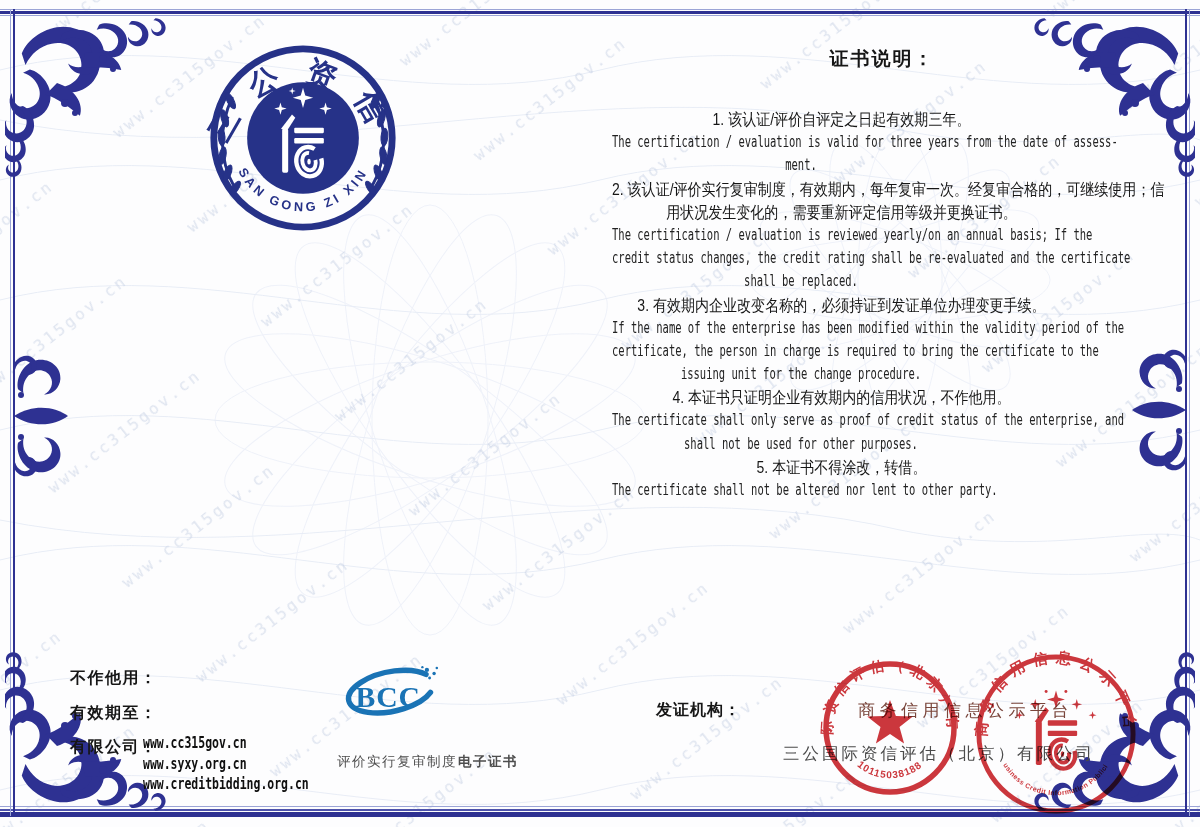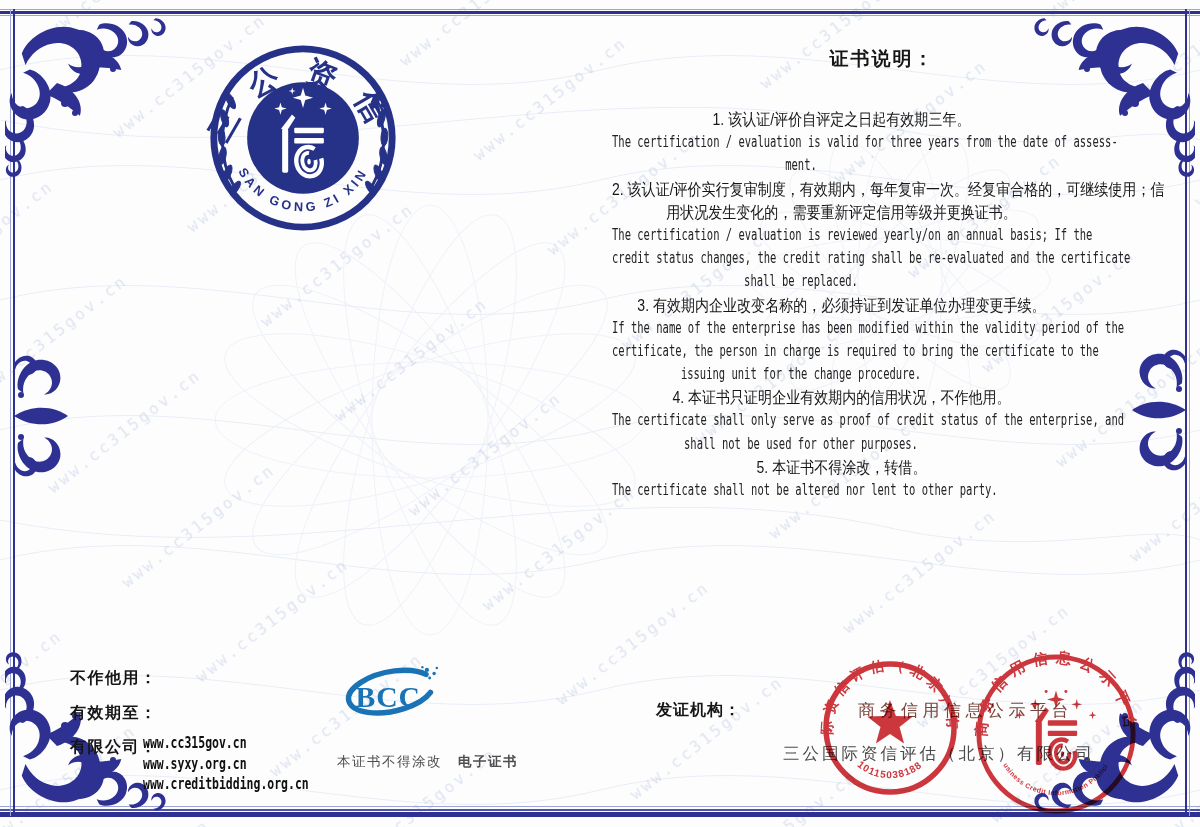--- a/index.html
+++ b/index.html
@@ -249,21 +249,21 @@
     <path d="M 100,11 A 48,22 -12 1 0 105,31" fill="none" stroke="#1a73b5" stroke-width="6" stroke-linecap="round"></path>
     <text x="58" y="47" text-anchor="middle" font-family="Liberation Serif, serif" font-weight="700" font-size="33" letter-spacing="1" fill="#1a73b5">BCC</text>
     <g fill="#1a73b5">
       <circle cx="101" cy="6" r="2.4"></circle>
         <circle cx="109" cy="10" r="1.9"></circle>
       <circle cx="104" cy="15" r="1.6"></circle>
         <circle cx="112" cy="4" r="1.4"></circle>
         <circle cx="96" cy="3" r="1.3"></circle>
     </g>
   </svg>
-  <div class="bcc-caption" style="left:337px;top:753px;">本证书不得涂改</div>
+  <div class="bcc-caption" style="left:337px;top:753px;">评价实行复审制度</div>
   <div class="bcc-caption" style="left:458px;top:753px;font-weight:bold;">电子证书</div>
 
   <div class="f-label" style="left:632px;top:700px;letter-spacing:1px;margin-left:24px;">发证机构：</div>
   <div class="issuer-line1">商务信用信息公示平台</div>
   <div class="issuer-line2">三公国际资信评估（北京）有限公司</div>
 
   <svg class="seal" style="left:820px;top:658px;" width="140" height="140" viewBox="0 0 140 140">
     <defs>
       <path id="s1Top" d="M 13.7,84 A 58,58 0 1 1 126.3,84" fill="none"></path>
       <path id="s1Bot" d="M 35,106 A 50,50 0 0 0 105,106" fill="none"></path>

